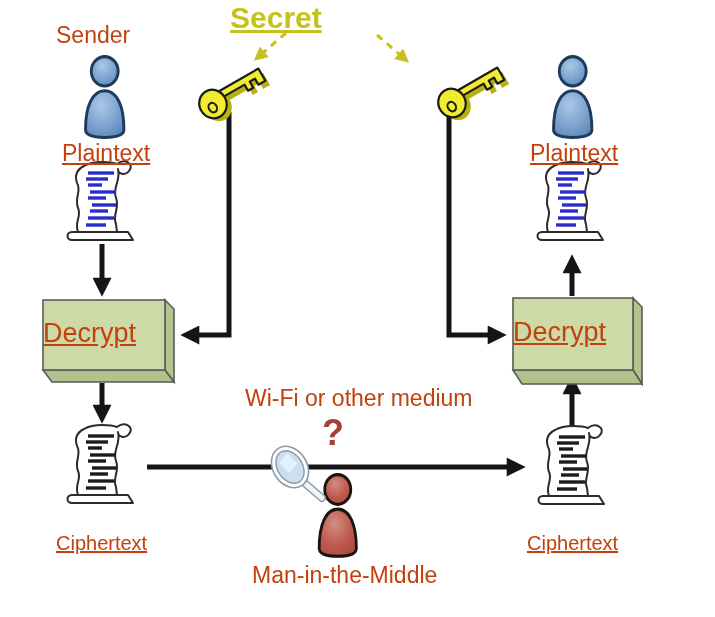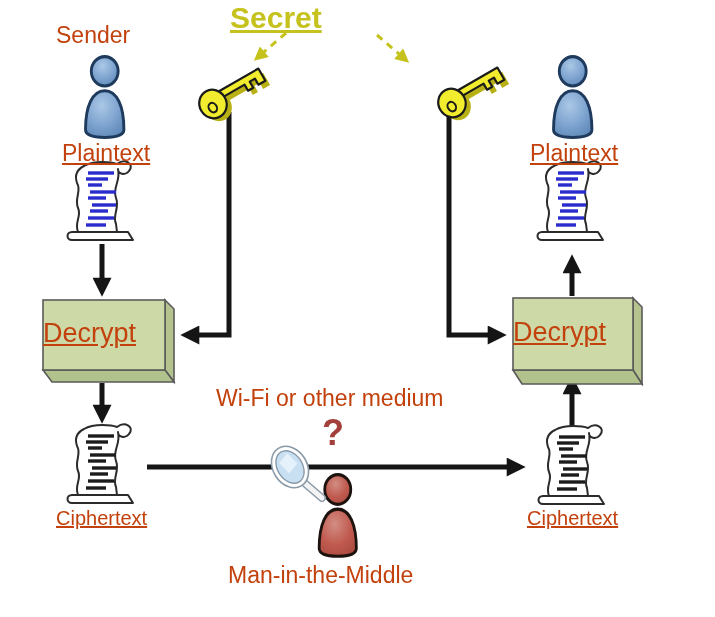--- a/index.html
+++ b/index.html
@@ -5,23 +5,23 @@
   html,body{margin:0;padding:0;background:#ffffff;}
   .stage{
     position:relative;width:715px;height:617px;background:#ffffff;overflow:hidden;
     font-family:"Liberation Sans","DejaVu Sans",sans-serif;
   }
   .stage svg.layer{position:absolute;left:0;top:0;}
   .lbl{position:absolute;color:#c2410c;white-space:nowrap;}
   .lbl.center{text-align:left;white-space:normal;text-decoration:underline;}
   .t-actor{font-size:23px;}
   .t-doc{font-size:23px;}
-  .t-cipher{font-size:20px;}
+  .t-cipher{font-size:20px;margin-top:25px;}
   .t-box{font-size:27px;}
-  .t-wifi{font-size:23px;}
+  .t-wifi{font-size:23px;margin-left:29px;}
   .t-mitm{font-size:23px;}
   .t-title{font-size:30px;font-weight:bold;line-height:34px;}
   .t-q{font-size:36px;font-weight:bold;}
 </style>
 </head>
 <body>
 
 <div class="stage">
 
   <svg class="layer" width="715" height="617" viewBox="0 0 715 617">
@@ -143,15 +143,15 @@
   <div class="lbl t-box center" style="left:43px;top:318px;width:122px">Decrypt</div>
   <div class="lbl t-box center" style="left:513px;top:317px;width:114px">Decrypt</div>
 
   <div class="lbl t-cipher center" style="left:56px;top:507px;width:92px">Ciphertext</div>
   <div class="lbl t-cipher center" style="left:527px;top:507px;width:92px">Ciphertext</div>
 
   <div class="lbl t-wifi" style="left:216px;top:385px">Wi-Fi or other medium</div>
 
   <div class="lbl t-q" style="left:322px;top:412px;color:#a4403c">?</div>
 
-  <div class="lbl t-mitm" style="left:228px;top:562px">Man-in-the-Middle</div>
+  <div class="lbl t-mitm" style="left:252px;top:562px">Man-in-the-Middle</div>
 
 </div>
 
 </body></html>

